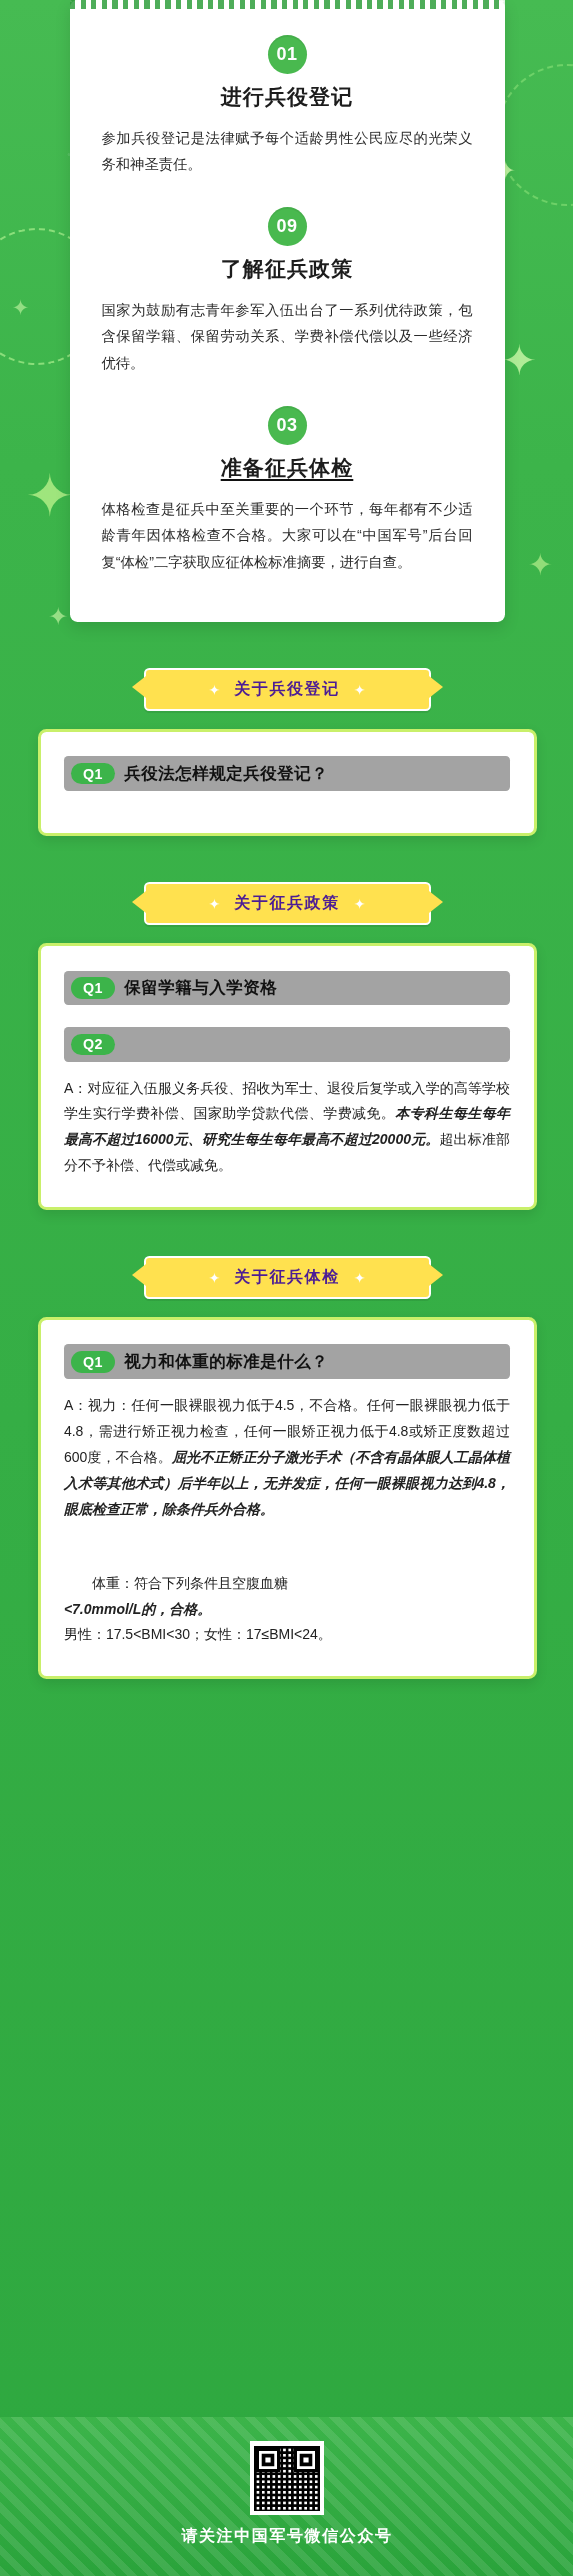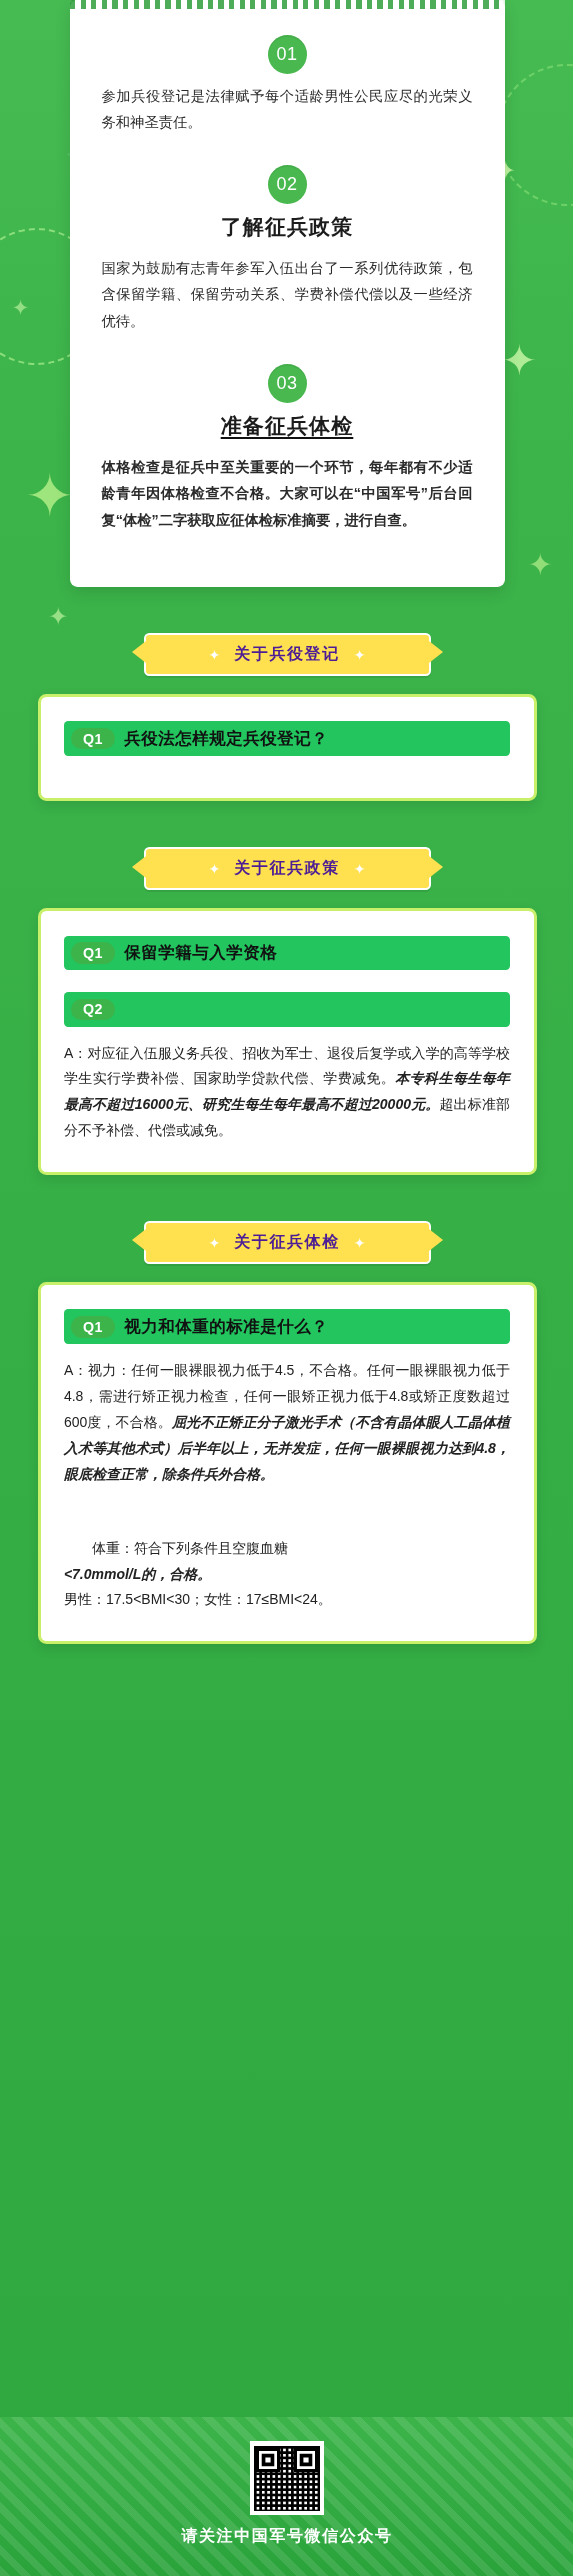--- a/index.html
+++ b/index.html
@@ -79,21 +79,21 @@
     opacity: .85;
   }
 
   .badge-num {
     width: 39px; height: 39px;
     margin: 0 auto 8.5px auto;
     border-radius: 50%;
     background: #49b94f;
     color: #ffffff;
     font-size: 18px;
-    font-weight: normal;
+    font-weight: bold;
     display: flex;
     align-items: center;
     justify-content: center;
     letter-spacing: 0.5px;
     box-shadow: 0 2.1px 0 rgba(0,0,0,0.06) inset;
   }
   .hero-h {
     text-align: center;
     font-size: 21px;
     font-weight: bold;
@@ -106,21 +106,21 @@
     text-decoration-color: #111;
     text-underline-offset: 4.2px;
   }
   .hero-p {
     font-size: 14.3px;
     line-height: 1.85;
     color: #2b2b2b;
     margin: 0 0 30px 0;
     text-align: justify;
   }
-  .hero-p.last { margin-bottom: 16px; font-weight: bold; }
+  .hero-p.last { margin-bottom: 9px; }
 
   
   .ribbon-wrap {
     margin: 46px auto 0 auto;
     width: 287px;
     position: relative;
     z-index: 3;
   }
   .ribbon {
     position: relative;
@@ -165,21 +165,21 @@
     z-index: 3;
     box-shadow: 0 4.2px 11.7px rgba(0,0,0,0.10);
   }
   .qa-block { margin-bottom: 22px; }
   .qa-block:last-child { margin-bottom: 0; }
 
   .q-head {
     display: flex;
     align-items: center;
     gap: 9.6px;
-    background: #22c55e;
+    background: #a3a3a3;
     border-radius: 4.2px;
     padding: 6.4px 10.6px 6.4px 7.4px;
     margin-bottom: 14px;
   }
   .q-pill {
     flex: 0 0 auto;
     background: #3cb44a;
     color: #ffffff;
     font-size: 14.3px;
     font-weight: bold;
@@ -267,23 +267,24 @@
   <div class="deco sparkle sp2">✦</div>
   <div class="deco sparkle sp3">✦</div>
   <div class="deco sparkle sp4">✦</div>
   <div class="deco sparkle sp5">✦</div>
   <div class="deco sparkle sp6">✦</div>
 
   <div class="hero-card">
     <div class="hero-top-strip"></div>
 
     <div class="badge-num">01</div>
+    <div class="hero-h">进行兵役登记</div>
     <p class="hero-p">参加兵役登记是法律赋予每个适龄男性公民应尽的光荣义务和神圣责任。</p>
 
-    <div class="badge-num">02</div>
+    <div class="badge-num">09</div>
     <div class="hero-h">了解征兵政策</div>
     <p class="hero-p">国家为鼓励有志青年参军入伍出台了一系列优待政策，包含保留学籍、保留劳动关系、学费补偿代偿以及一些经济优待。</p>
 
     <div class="badge-num">03</div>
     <div class="hero-h underline">准备征兵体检</div>
     <p class="hero-p last">体格检查是征兵中至关重要的一个环节，每年都有不少适龄青年因体格检查不合格。大家可以在“中国军号”后台回复“体检”二字获取应征体检标准摘要，进行自查。</p>
   </div>
 
   <div class="ribbon-wrap">
     <div class="ribbon">

